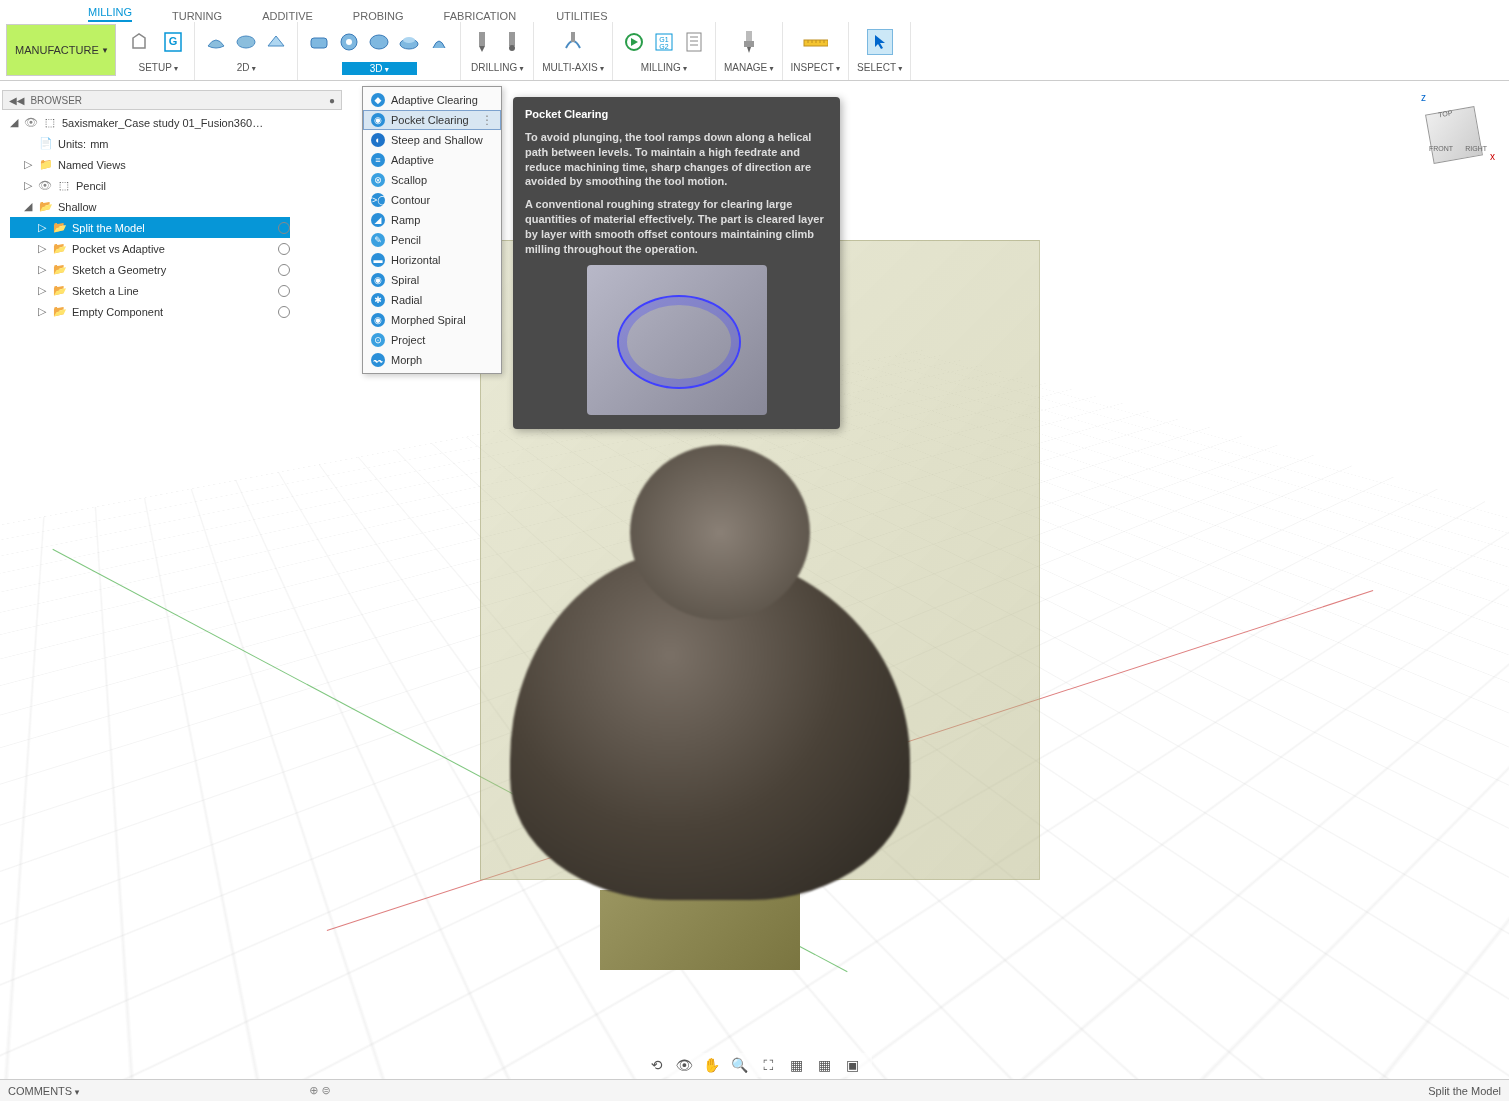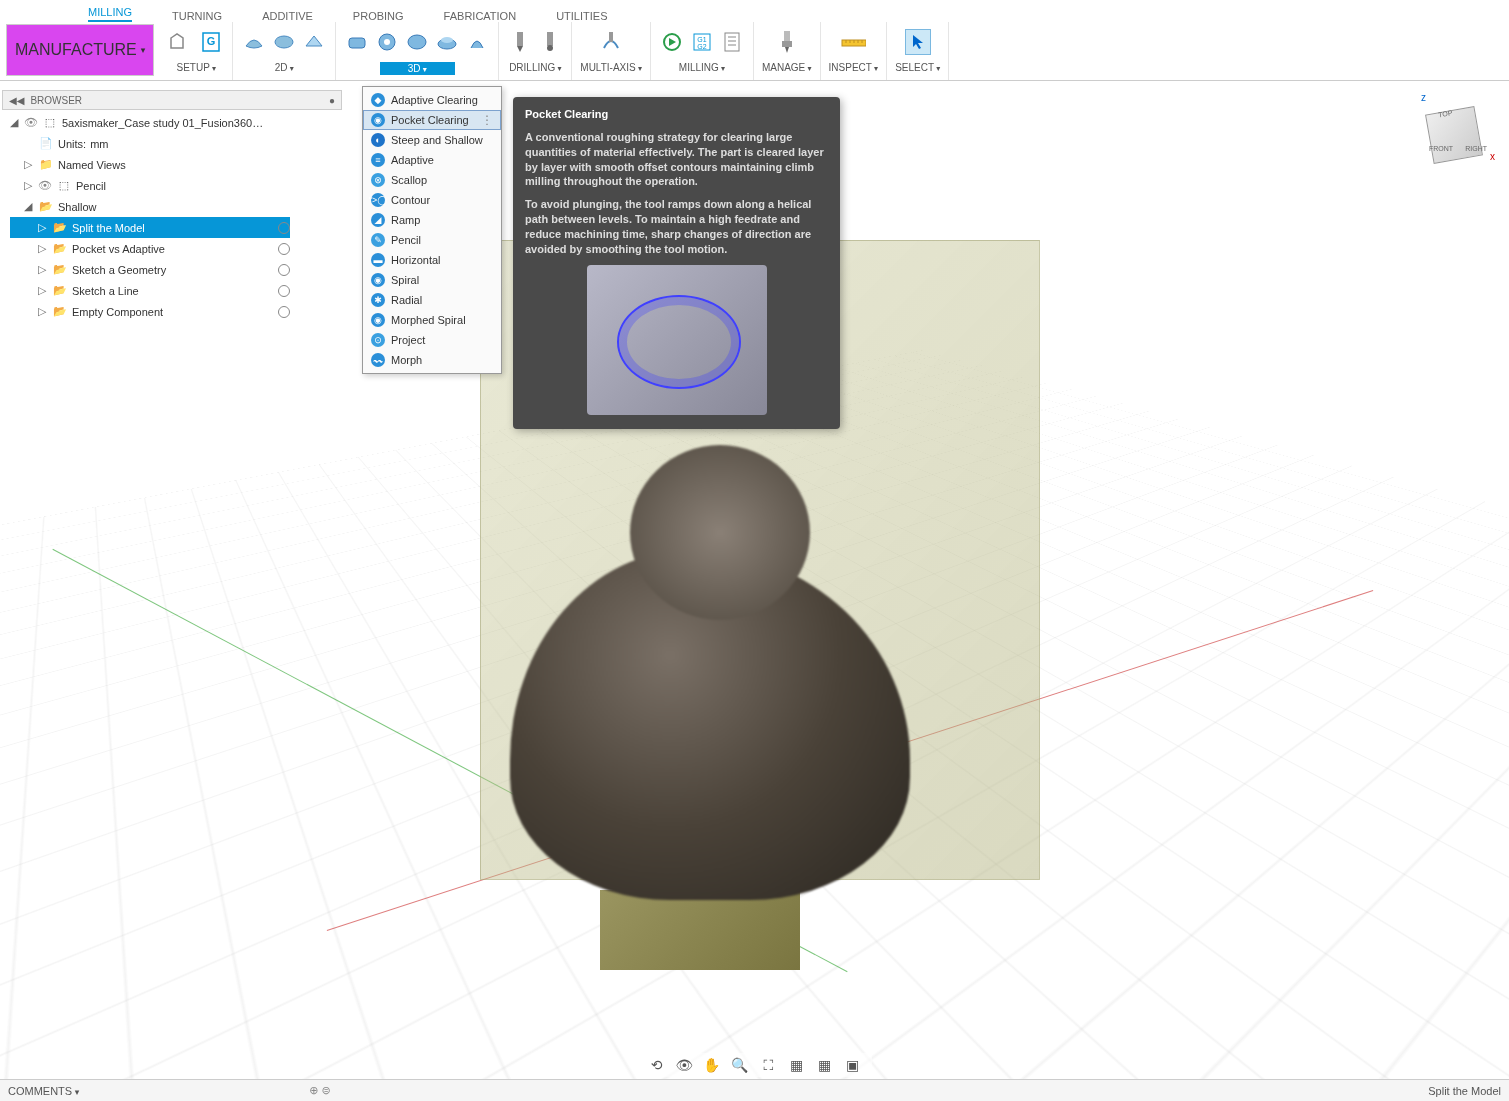--- a/index.html
+++ b/index.html
@@ -5,21 +5,21 @@
 * { margin: 0; padding: 0; box-sizing: border-box; font-family: Arial, sans-serif; }
 body { width: 1509px; height: 1101px; background: #fff; overflow: hidden; position: relative; font-size: 11px; color: #333; }
 
 
 .ribbon { background: #fff; border-bottom: 1px solid #ccc; }
 .ribbon-tabs { display: flex; padding-left: 88px; height: 22px; align-items: flex-end; gap: 40px; }
 .ribbon-tab { color: #666; font-size: 11px; cursor: pointer; }
 .ribbon-tab.active { color: #0696d7; border-bottom: 2px solid #0696d7; padding-bottom: 2px; }
 
 .ribbon-tools { display: flex; align-items: flex-start; height: 58px; padding: 0 4px; background: #fff; }
-.workspace-btn { display: flex; align-items: center; height: 52px; padding: 0 8px; border: 1px solid #ccc; background: #d946ef; margin: 2px 6px 2px 2px; font-size: 16px; cursor: pointer; }
+.workspace-btn { display: flex; align-items: center; height: 52px; padding: 0 8px; border: 1px solid #ccc; background: #bef264; margin: 2px 6px 2px 2px; font-size: 11px; cursor: pointer; }
 .workspace-btn::after { content: "▾"; margin-left: 4px; font-size: 9px; }
 
 .tool-group { display: flex; flex-direction: column; align-items: center; padding: 0 8px; height: 58px; border-right: 1px solid #e5e5e5; }
 .tool-group.active .tool-label { background: #0696d7; color: #fff; padding: 1px 28px; }
 .tool-icons { display: flex; gap: 4px; align-items: center; height: 40px; }
 .tool-icon { width: 26px; height: 26px; display: flex; align-items: center; justify-content: center; cursor: pointer; }
 .tool-icon svg { display: block; }
 .tool-label { font-size: 10px; color: #555; cursor: pointer; }
 .tool-label::after { content: " ▾"; font-size: 8px; }
 
@@ -404,22 +404,22 @@
     </div>
   <div class="menu-item">
       <span class="mi-icon" style="background:#2a8fd8">〰</span>
       <span>Morph</span>
     </div>
 </div>
 
 <div class="tooltip">
   <div class="tooltip-title">Pocket Clearing</div>
   <div class="tooltip-body">
+    <p>To avoid plunging, the tool ramps down along a helical path between levels. To maintain a high feedrate and reduce machining time, sharp changes of direction are avoided by smoothing the tool motion.</p>
     <p>A conventional roughing strategy for clearing large quantities of material effectively. The part is cleared layer by layer with smooth offset contours maintaining climb milling throughout the operation.</p>
-    <p>To avoid plunging, the tool ramps down along a helical path between levels. To maintain a high feedrate and reduce machining time, sharp changes of direction are avoided by smoothing the tool motion.</p>
   </div>
   <div class="tooltip-img"></div>
 </div>
 
 <div class="viewcube">
   <span class="axis-z">z</span>
   <div class="cube"></div>
   <span class="lbl-front">FRONT</span>
   <span class="lbl-right">RIGHT</span>
   <span class="axis-x">x</span>

